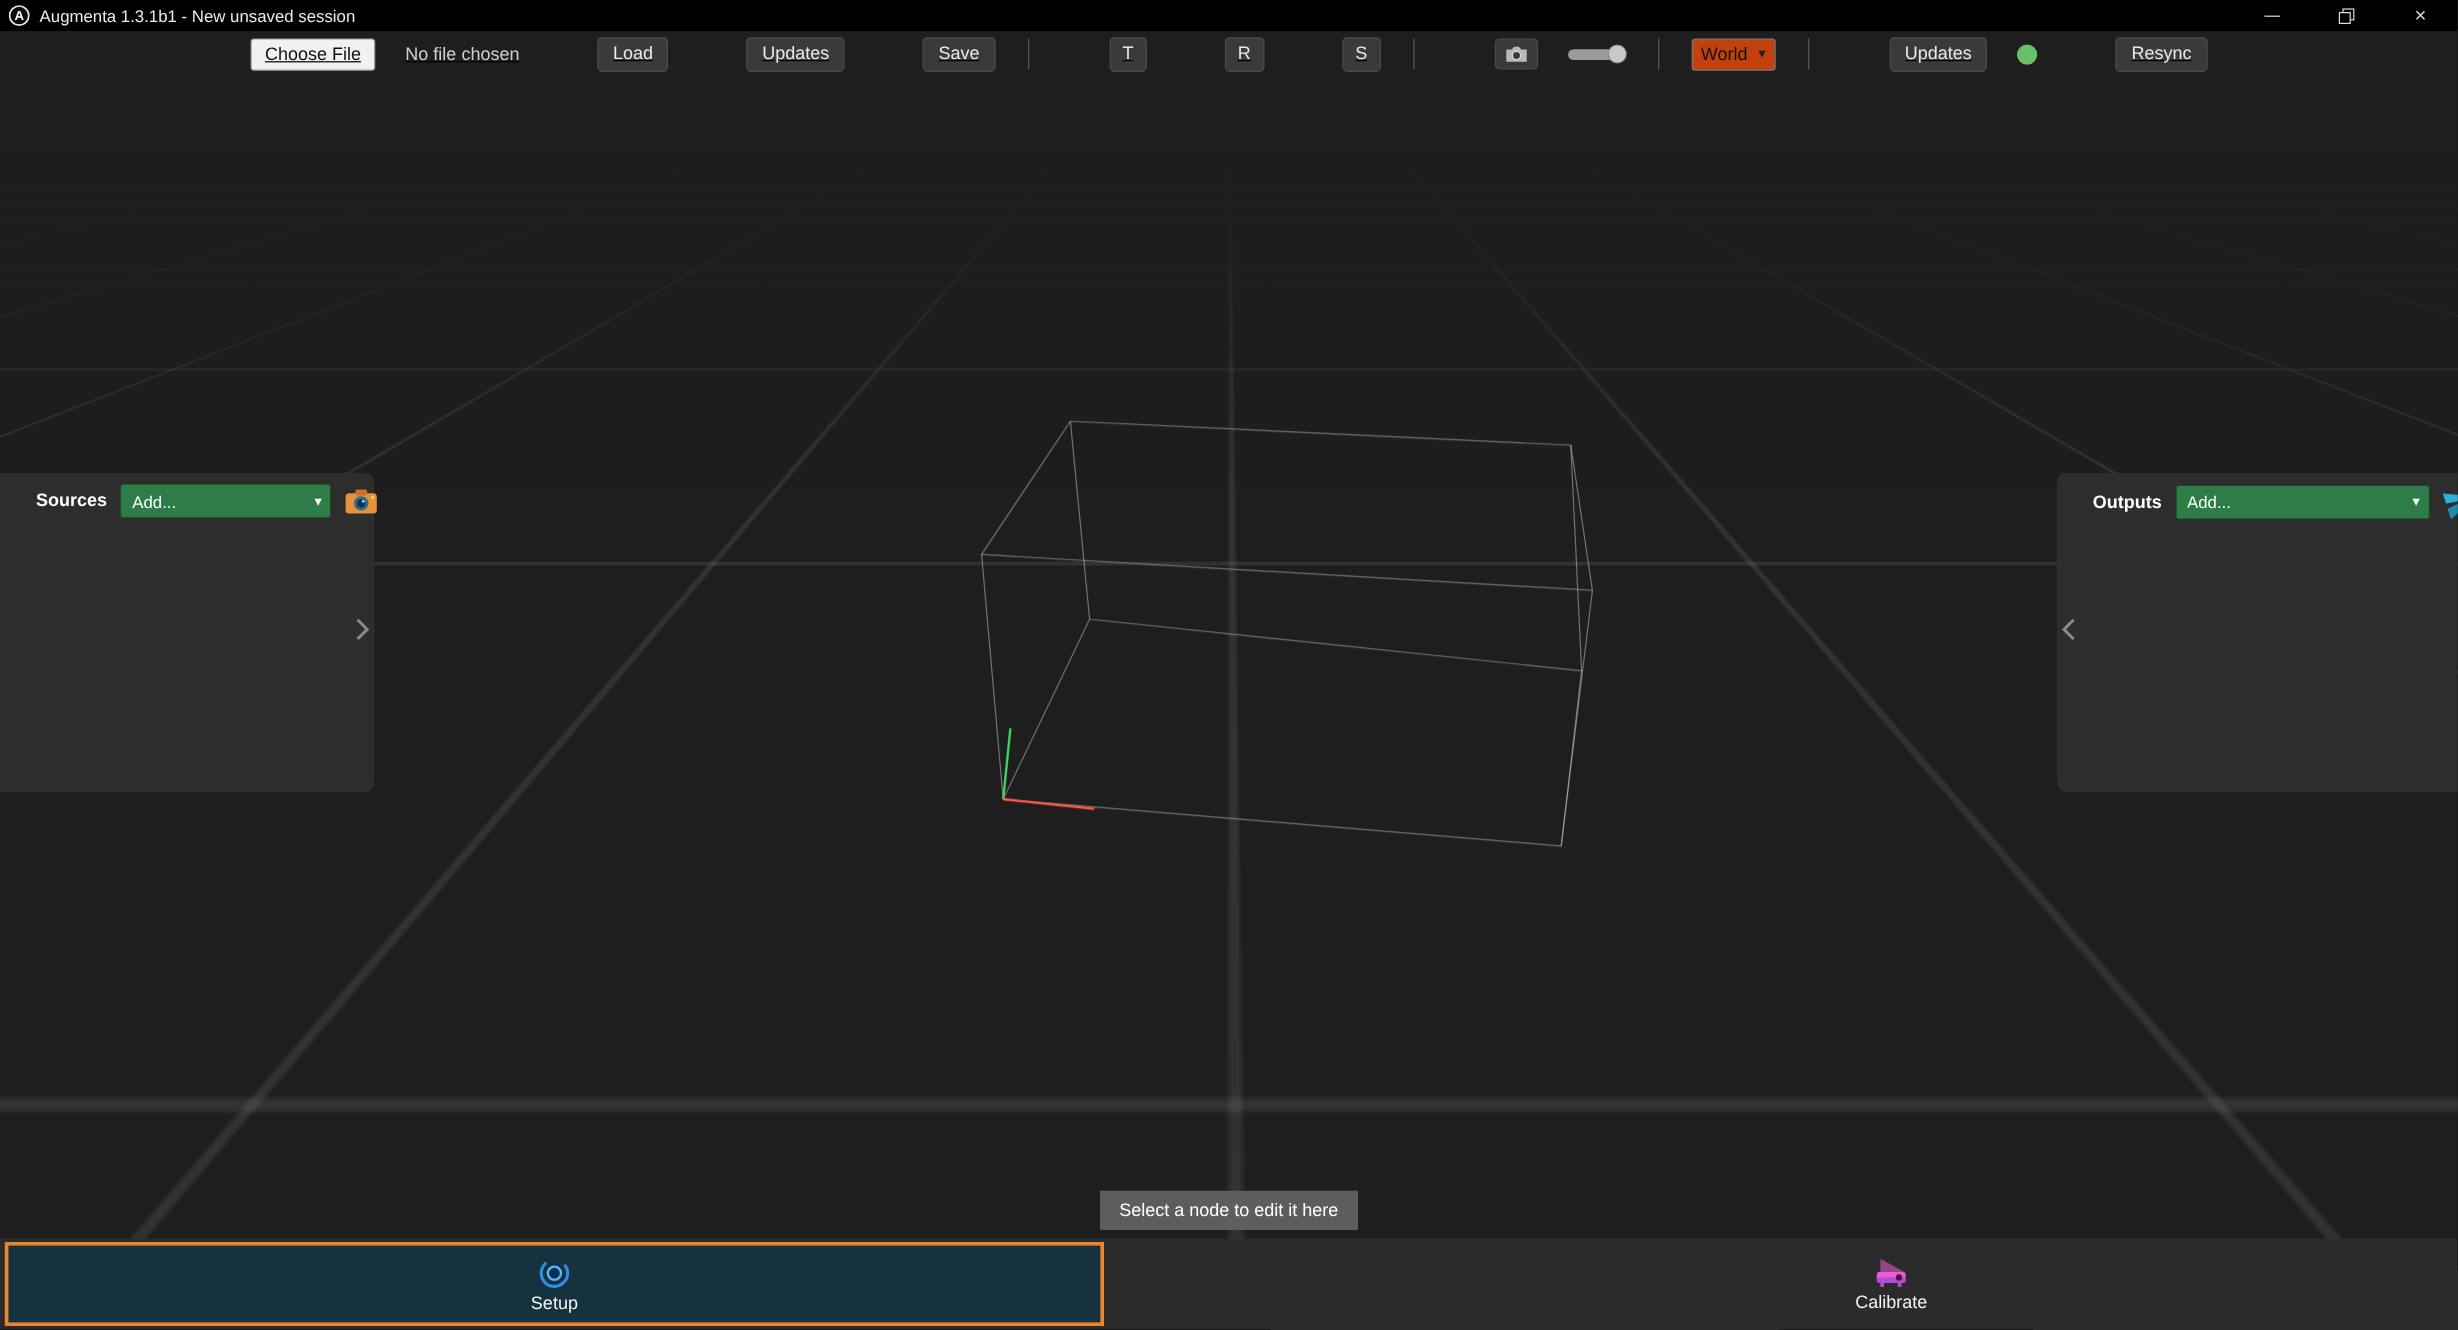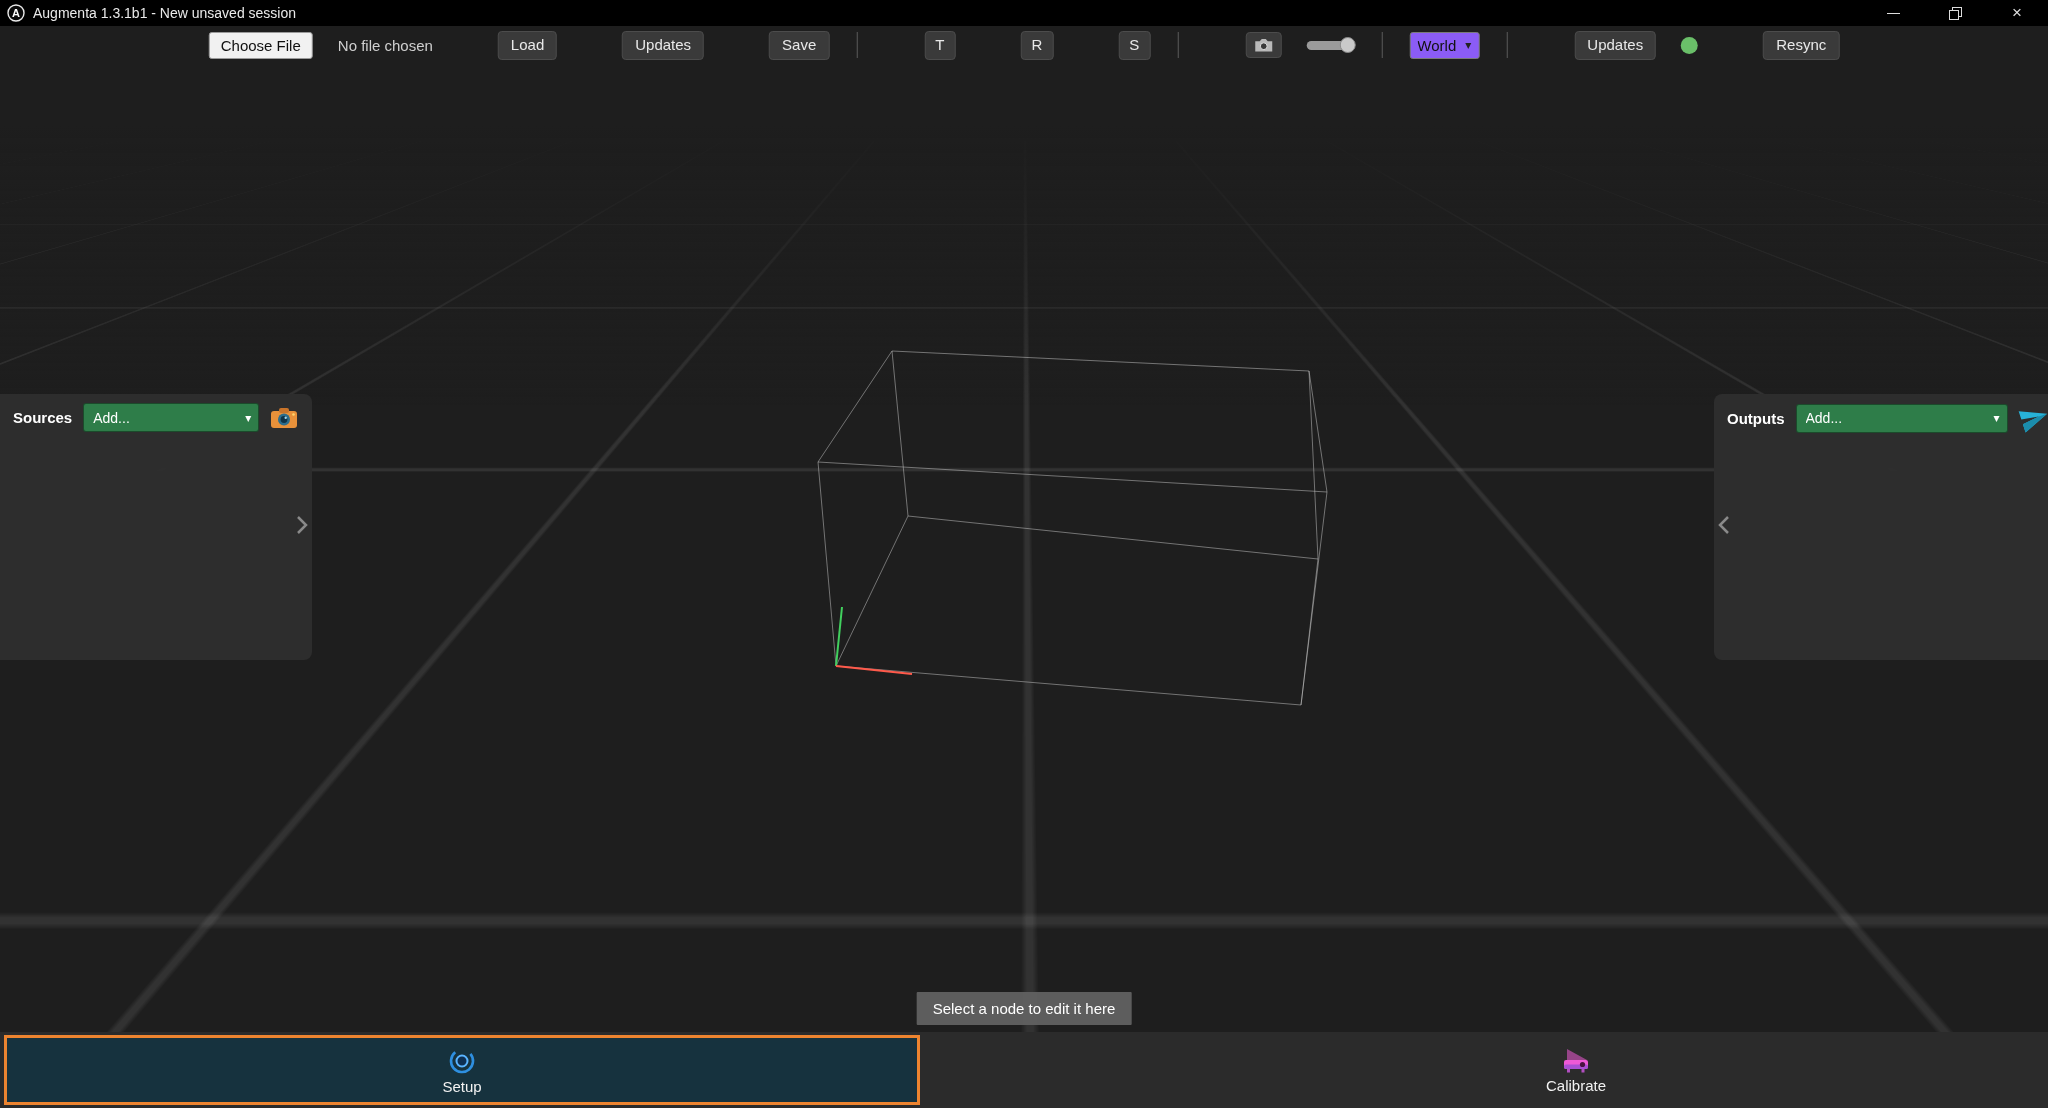--- a/index.html
+++ b/index.html
@@ -37,21 +37,21 @@
   }
   .horizon-fade {
     position:absolute; top:100px; left:0; right:0; height:280px; pointer-events:none;
     background:linear-gradient(rgba(30,30,30,1) 0%, rgba(30,30,30,0.85) 22%, rgba(30,30,30,0) 100%);
   }
   .scene-svg { position:absolute; top:0; left:0; }
 
   
   .toolbar {
     position:absolute; top:31px; left:50%; transform:translateX(-50%);
-    display:flex; align-items:center; gap:25px; z-index:55; white-space:nowrap;
+    display:flex; align-items:center; gap:25px; z-index:55; white-space:nowrap;text-decoration:underline;
   }
   .tb-btn {
     background:#3a3a3a; border:1px solid #4c4c4c; color:#e9e9e9; font-size:15px;
     padding:4px 12px; border-radius:4px; font-family:inherit; line-height:1.25; cursor:default;margin-left:40px;
   }
   .tb-btn.square { padding:4px 10px; }
   .tb-btn.icon-btn { display:flex; align-items:center; justify-content:center; padding:4px 7px; }
   .sep { width:1px; height:26px; background:#5b5b5b; margin:0 2px; }
   .file-btn { background:#f1f1f1; color:#101010; font-size:15px; padding:4px 11px; border-radius:3px; border:1px solid #9a9a9a; cursor:default; }
   .file-status { color:#cfcfcf; font-size:15px; margin-right:0; }
@@ -65,27 +65,27 @@
   .select-wrap::after { content:"▾"; position:absolute; right:8px; top:50%; transform:translateY(-52%); pointer-events:none; font-size:12px; }
   .select-wrap.green::after { color:#fff; }
   .select-wrap.light::after { color:#222; }
   .select-wrap select {
     appearance:none; -webkit-appearance:none; font-family:inherit; border-radius:3px; cursor:default;
   }
   select.green {
     background:var(--select-green,#2e7d49); color:#fff; border:1px solid rgba(0,0,0,0.4);
     height:29px; font-size:14px; padding:0 24px 0 9px;
   }
-  select.light { background:#8b5cf6; color:#111; border:1px solid #7a7a7a; height:27px; font-size:15px; padding:0 22px 0 7px; }
+  select.light { background:#c2410c; color:#111; border:1px solid #7a7a7a; height:27px; font-size:15px; padding:0 22px 0 7px; }
 
   
   .panel { position:absolute; top:394px; height:266px; background:rgba(45,45,45,0.97); z-index:45; }
   .panel.sources { left:0; width:312px; border-radius:0 8px 8px 0; }
   .panel.outputs { right:0; width:334px; border-radius:8px 0 0 8px; }
-  .panel-header { display:flex; align-items:center; gap:11px; padding:9px 8px 0 13px; }
+  .panel-header { display:flex; align-items:center; gap:11px; padding:9px 8px 0 30px; }
   .panel-label { color:#fff; font-weight:bold; font-size:15px; }
   .panel-chevron { position:absolute; top:50%; transform:translateY(-50%); cursor:default; }
   .panel.sources .panel-chevron { right:1px; }
   .panel.outputs .panel-chevron { left:1px; }
   .icon-plain { display:flex; align-items:center; justify-content:center; cursor:default; }
 
   
   .node-tooltip {
     position:absolute; top:992px; left:50%; transform:translateX(-50%);
     background:rgba(97,97,97,0.95); color:#fff; font-size:15px; padding:8px 16px;

